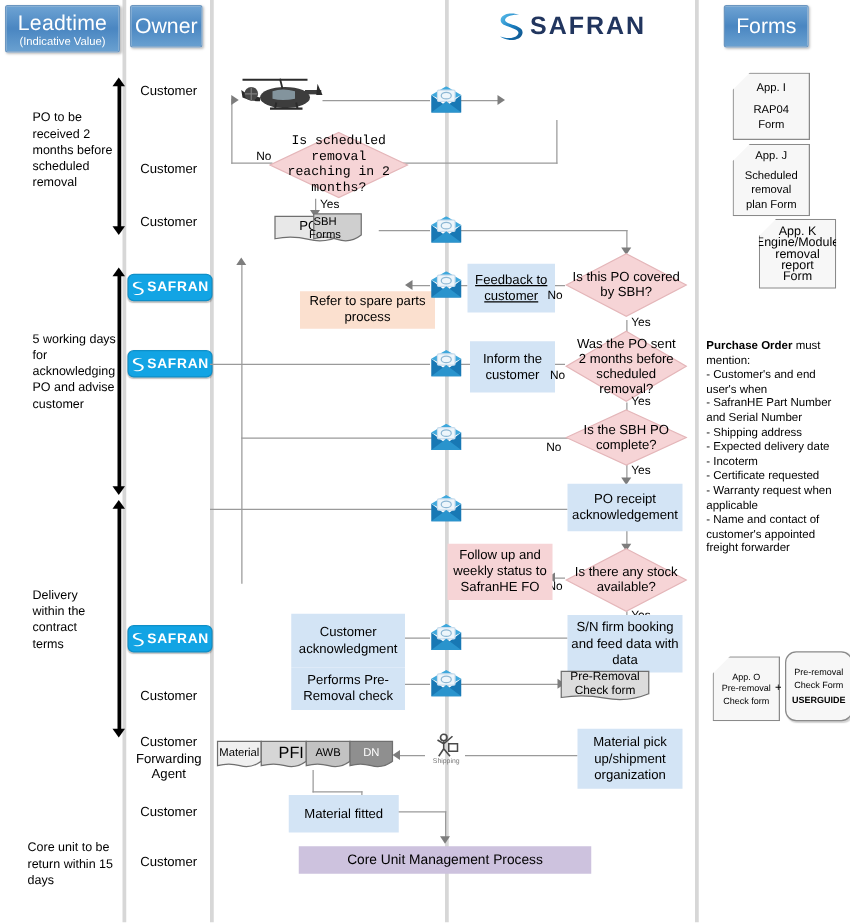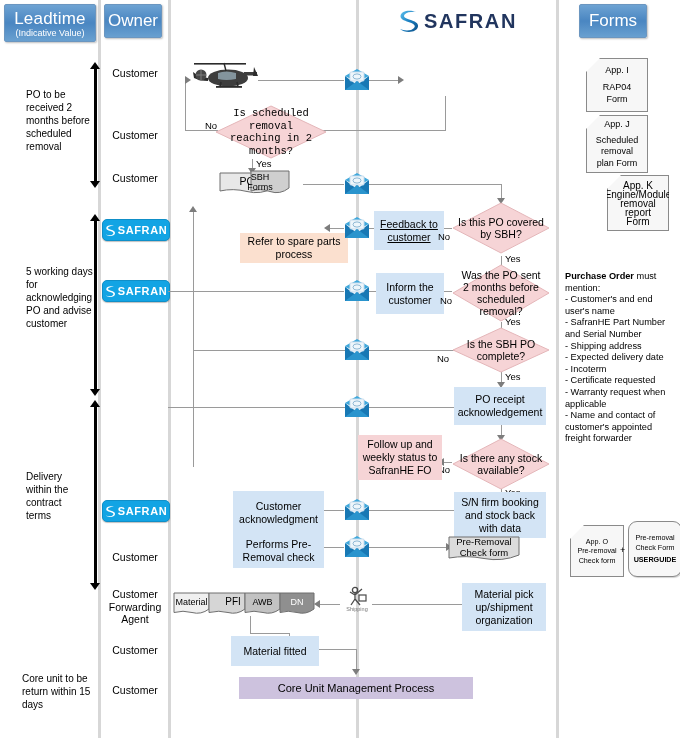--- a/index.html
+++ b/index.html
@@ -331,21 +331,21 @@
     <svg width="98" height="52" viewBox="0 0 98 52" preserveAspectRatio="none">
       <polygon points="49,1 97,26 49,51 1,26" fill="#f6d4d6" stroke="#e4b6b9" stroke-width="1"></polygon>
       </svg>
     <div class="dtxt">Is there any stock available?</div>
   </div>
   <div class="lbl" style="left:438px;top:464px;">No</div>
   <div class="lbl" style="left:505px;top:487px;">Yes</div>
 
   <div class="rbox" style="left:358px;top:435px;width:80px;height:41px;">Follow up and weekly status to SafranHE FO</div>
 
-  <div class="pbox" style="left:454px;top:492px;width:88px;height:42px;">S/N firm booking and stock back with data</div>
+  <div class="pbox" style="left:454px;top:492px;width:88px;height:42px;">S/N firm booking and feed data with data</div>
 
   <div class="pbox" style="left:233px;top:491px;width:87px;height:39px;">Customer acknowledgment</div>
 
   <div class="pbox" style="left:233px;top:534px;width:87px;height:30px;">Performs Pre-Removal check</div>
 
   <div class="doc" style="left:448px;top:536px;width:72px;height:26px;">
     <svg width="72" height="26" viewBox="0 0 72 26" preserveAspectRatio="none">
       <path d="M1 1 H71 V19 Q54 26 36 22.5 Q18 19 1 22 Z" fill="#dcdcdc" stroke="#6f6f6f" stroke-width="1"></path>
       </svg>
     <div class="dtxt" style="height:21px;font-size:9.5px;line-height:11px;">Pre-Removal Check form</div>
@@ -363,21 +363,21 @@
   </div>
 
   <div class="doc" style="left:173px;top:592px;width:142px;height:24px;">
     <svg width="142" height="24" viewBox="0 0 142 24" preserveAspectRatio="none">
       <path d="M1 1 H36 V17 Q28 23 19 20.5 Q10 18 1 20.5 Z" fill="#f0f0f0" stroke="#6f6f6f" stroke-width="1"></path>
       <path d="M36 1 H72 V17 Q64 23 55 20.5 Q46 18 36 20.5 Z" fill="#d6d6d6" stroke="#6f6f6f" stroke-width="1"></path>
       <path d="M72 1 H107 V17 Q99 23 90 20.5 Q81 18 72 20.5 Z" fill="#c2c2c2" stroke="#6f6f6f" stroke-width="1"></path>
       <path d="M107 1 H141 V17 Q133 23 124 20.5 Q115 18 107 20.5 Z" fill="#8f8f8f" stroke="#6f6f6f" stroke-width="1"></path>
     </svg>
     <div style="position:absolute;left:1px;top:2px;width:35px;height:15px;display:flex;align-items:center;justify-content:center;font-size:9px;">Material</div>
-    <div style="position:absolute;left:36px;top:2px;width:48px;height:15px;display:flex;align-items:center;justify-content:center;font-size:10px;">PFI</div>
+    <div style="position:absolute;left:36px;top:2px;width:48px;height:15px;display:flex;align-items:center;justify-content:center;font-size:13px;">PFI</div>
     <div style="position:absolute;left:72px;top:2px;width:35px;height:15px;display:flex;align-items:center;justify-content:center;font-size:9px;">AWB</div>
     <div style="position:absolute;left:107px;top:2px;width:34px;height:15px;display:flex;align-items:center;justify-content:center;font-size:9px;color:#fff;">DN</div>
   </div>
 
   <div class="pbox" style="left:231px;top:636px;width:84px;height:26px;">Material fitted</div>
 
   <div class="vbox" style="left:239px;top:677px;width:234px;height:22px;">Core Unit Management Process</div>
 
   <div class="env" style="left:344px;top:69px;"><svg width="26" height="22" viewBox="0 0 26 22">
         <path d="M1 7 L13 16 L25 7 L25 21 L1 21 Z" fill="#1878b4"></path>
@@ -453,21 +453,21 @@
 
   <div class="formcard" style="left:586px;top:175px;width:56px;height:50px;flex-direction:column;font-size:10px;line-height:9px;margin-left:21px;">
     <div>App. K</div>
     <div>Engine/Module</div>
     <div>removal report</div>
     <div>Form</div>
   </div>
 
   <div class="po-note" style="left:565px;top:271px;width:104px;">
     <span style="font-weight:bold;">Purchase Order</span><span> must mention:</span>
-    <div>- Customer's and end user's name</div>
+    <div>- Customer's and end user's when</div>
     <div>- SafranHE Part Number and Serial Number</div>
     <div>- Shipping address</div>
     <div>- Expected delivery date</div>
     <div>- Incoterm</div>
     <div>- Certificate requested</div>
     <div>- Warranty request when applicable</div>
     <div>- Name and contact of customer's appointed freight forwarder</div>
   </div>
 
   <div class="formcard" style="left:570px;top:525px;width:48px;height:46px;flex-direction:column;font-size:7.2px;line-height:9.5px;">

